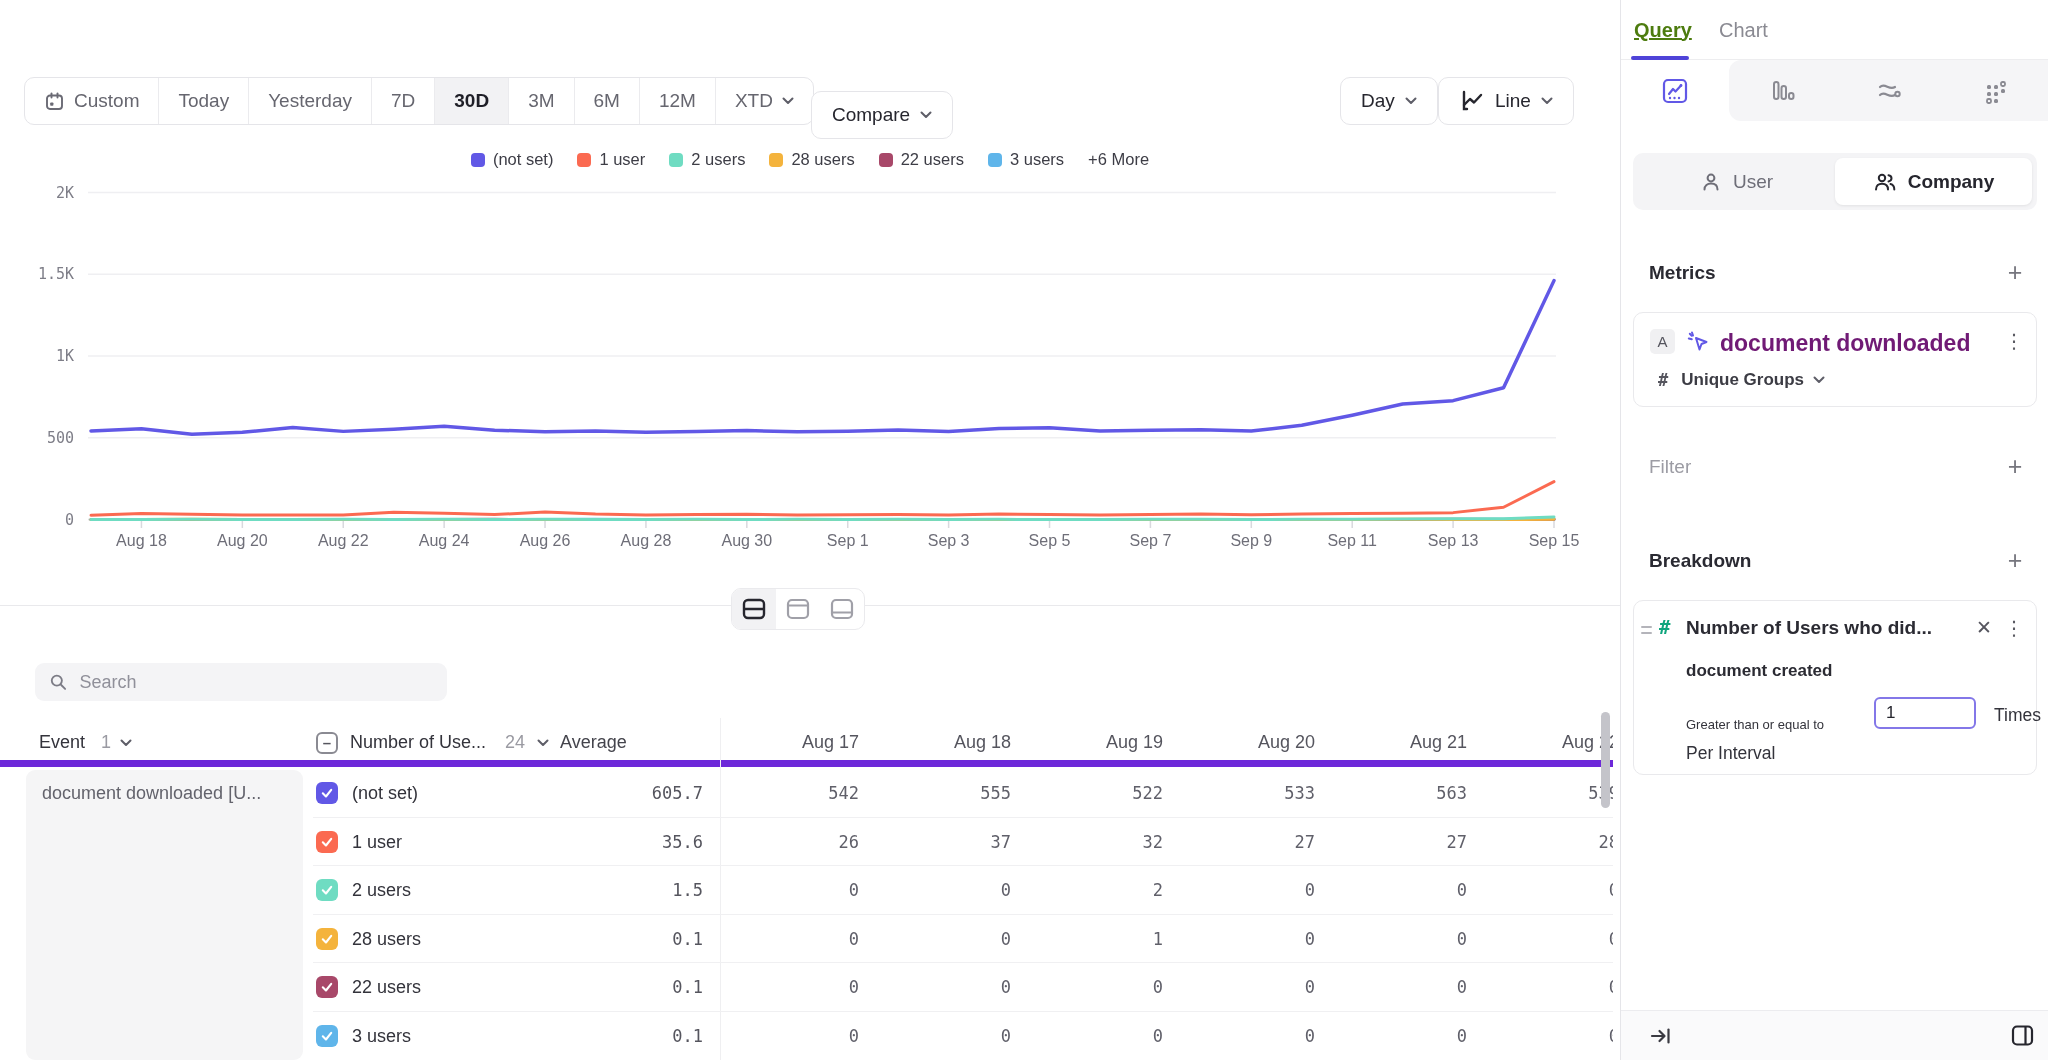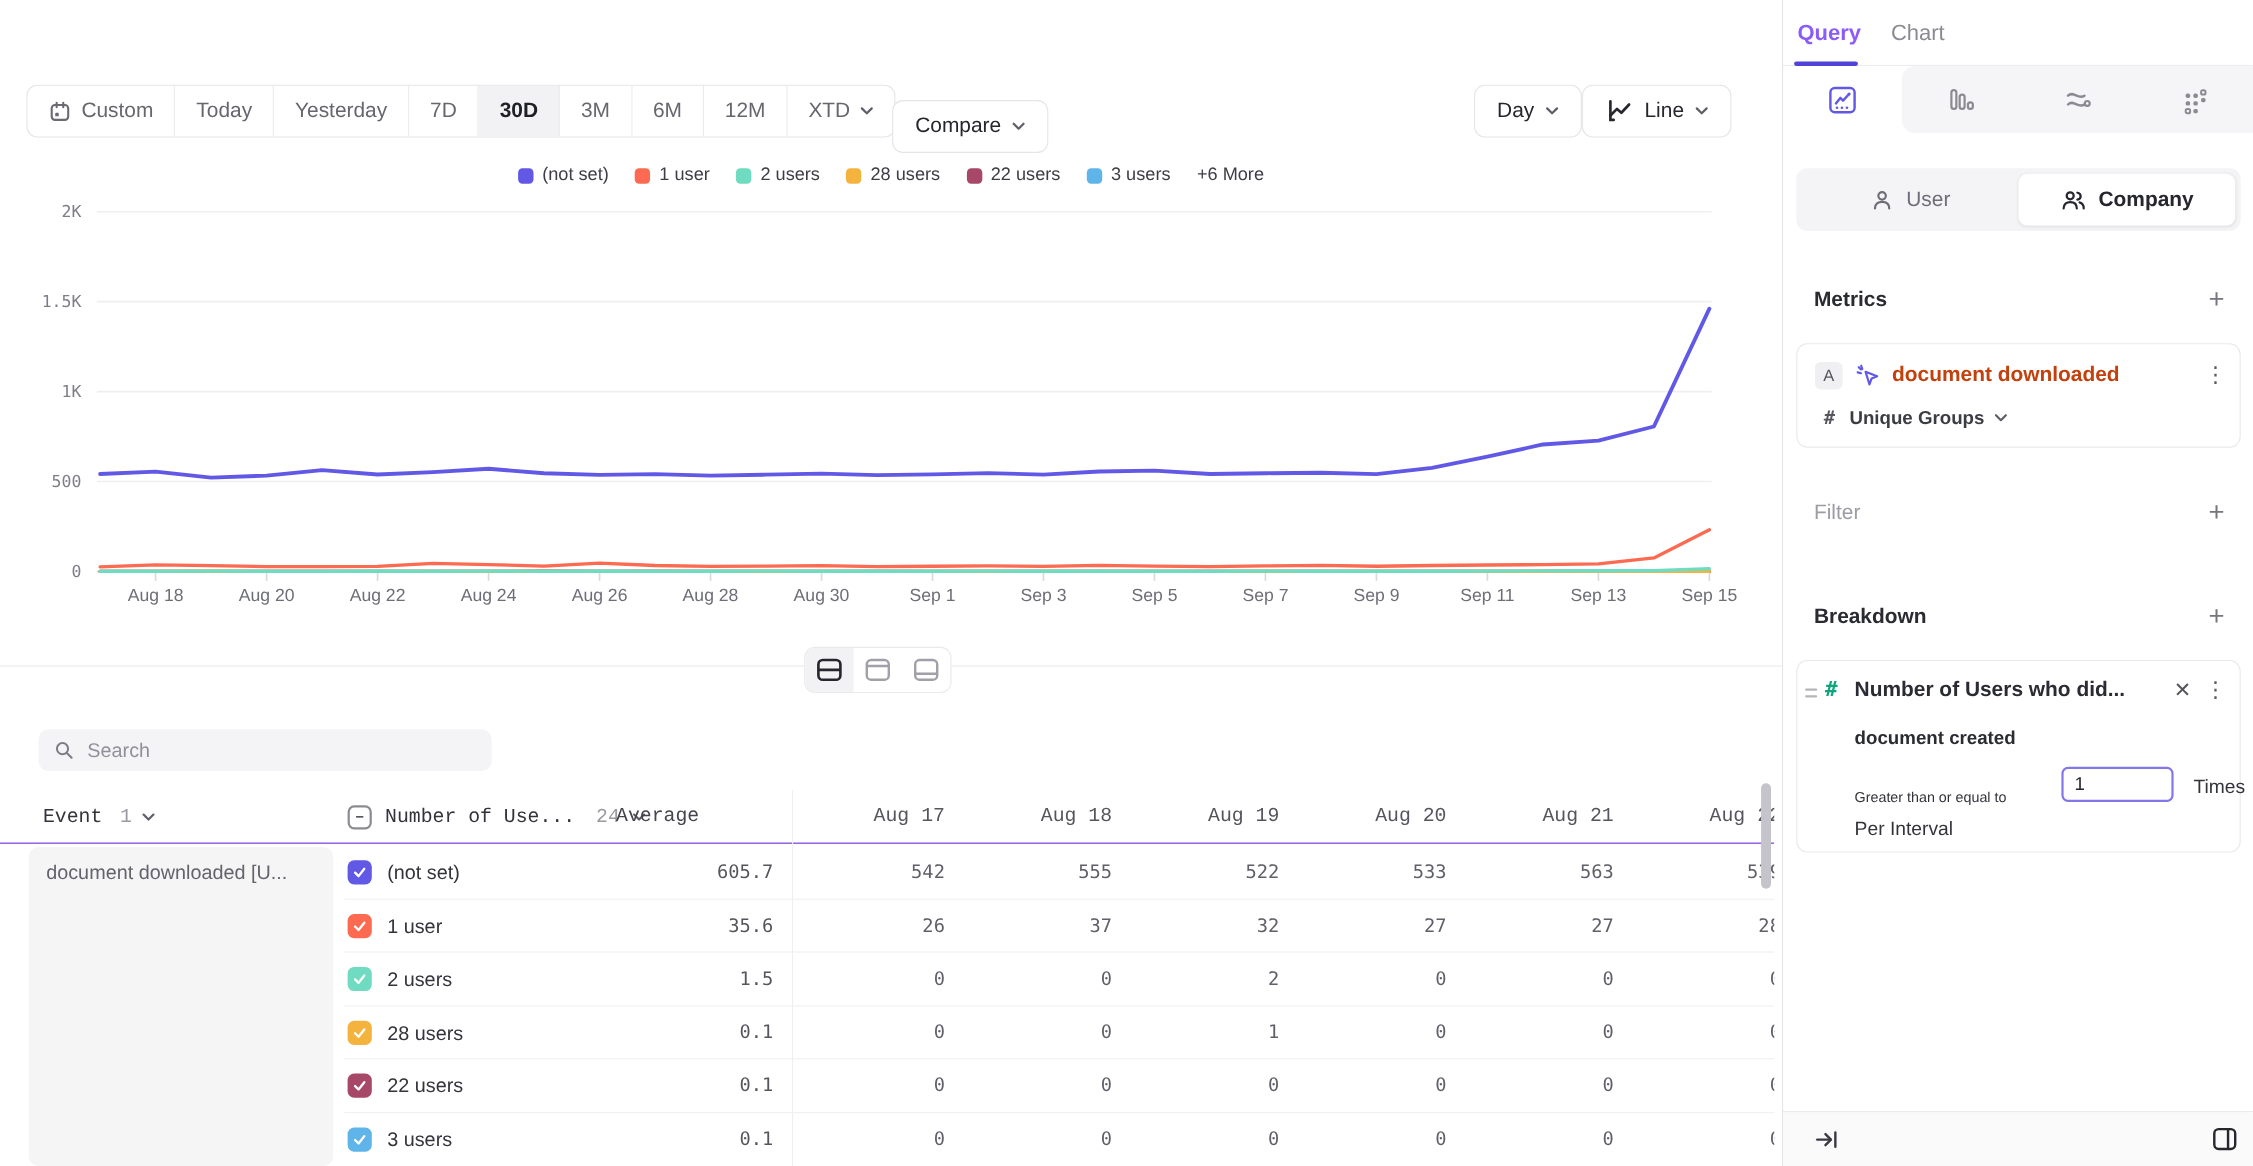--- a/index.html
+++ b/index.html
@@ -45,21 +45,21 @@
 
   
   #search-box { left:35px; top:663px; width:412px; height:38px; background:#F4F4F6;
     border-radius:9px; display:flex; align-items:center; padding:0 14px; gap:12px; }
   #search-box input { border:none; outline:none; background:transparent; font-size:18px;
     color:#33333B; width:100%; font-family:"Liberation Sans", sans-serif; }
   #search-box input::placeholder { color:#90909A; }
 
   
   #table { left:0; top:718px; width:1613px; height:342px; overflow:hidden; }
-  #thead { position:absolute; left:0; top:0; width:100%; height:49px; border-bottom:1px solid #6d28d9;font-family:Liberation Mono, monospace; }
+  #thead { position:absolute; left:0; top:0; width:100%; height:49px; border-bottom:7px solid #6d28d9; }
   .th-text { font-size:18px; color:#33333B; }
   .th-count { color:#9A9AA2; margin-left:7px; }
   #event-head { position:absolute; left:39px; top:0; height:49px; display:flex; align-items:center; gap:9px; }
   #group-head { position:absolute; left:316px; top:0; height:49px; display:flex; align-items:center; gap:12px; }
   #avg-head { position:absolute; left:560px; top:0; width:143px; height:49px; line-height:49px;
     text-align:left; font-size:18px; color:#44444C; }
   .date-head { position:absolute; top:0; width:139px; height:49px; line-height:49px;
     text-align:right; font-size:18px; color:#55555E; }
   #col-divider { position:absolute; left:720px; top:0; width:1px; height:342px; background:#EFEFF1; }
   #event-box { position:absolute; left:26px; top:52px; width:277px; height:290px;
@@ -81,21 +81,21 @@
   .row-val { position:absolute; top:0; width:139px; height:48.6px; line-height:48.6px;
     text-align:right; font-size:17px; color:#60606A; }
 
   #vscroll { left:1601px; top:712px; width:9px; height:96px; border-radius:4.5px; background:#C4C4CA; }
 
   
   #sidebar { position:absolute; right:0; top:0; width:428px; height:1060px; background:#fff;
     border-left:1px solid #E5E5E9; }
   #tabbar { position:absolute; left:0; top:0; width:100%; height:60px; border-bottom:1px solid #EDEDEF; }
   .tab { position:absolute; top:0; height:60px; display:flex; align-items:center; font-size:20px; cursor:pointer; }
-  #tab-query { left:13px; color:#8b5cf6; font-weight:700; }
+  #tab-query { left:13px; color:#4d7c0f; font-weight:700;text-decoration:underline; }
   #tab-chart { left:98px; color:#8A8A92; }
   #tab-underline { position:absolute; left:10px; top:56px; width:58px; height:4px;
     border-radius:2px; background:#4F43D8; }
 
   #charttype-row { position:absolute; left:0; top:60px; width:100%; height:61px; }
   #charttype-strip { position:absolute; left:108px; top:0; width:320px; height:61px;
     background:#F5F5F7; border-radius:12px 0 0 12px; }
   .ct-cell { position:absolute; top:0; width:107px; height:61px; display:flex;
     align-items:center; justify-content:center; cursor:pointer; }
 
@@ -109,21 +109,21 @@
   .side-h { position:absolute; left:28px; font-size:19px; font-weight:700; color:#2A2A32; }
   .side-h.muted { color:#9C9CA4; font-weight:400; }
   .plus { position:absolute; right:20px; width:26px; text-align:center; font-size:25px;
     color:#76767E; font-weight:300; cursor:pointer; }
 
   .card { position:absolute; left:12px; width:404px; background:#fff;
     border:1px solid #E9E9EC; border-radius:10px; }
   #metric-card { top:312px; height:95px; }
   .badge-a { position:absolute; left:16px; top:16px; width:25px; height:25px; background:#F0F0F2;
     border-radius:5px; text-align:center; line-height:25px; font-size:15px; color:#55555E; }
-  #metric-title { position:absolute; left:86px; top:17px; font-size:19px; font-weight:600; color:#c2410c; }
+  #metric-title { position:absolute; left:86px; top:17px; font-size:23px; font-weight:600; color:#701a75; }
   .kebab { position:absolute; right:12px; font-size:20px; color:#5A5A62; cursor:pointer; line-height:1; }
   #metric-measure { position:absolute; left:24px; top:57px; display:flex; align-items:center; gap:13px;
     font-size:17px; }
   #metric-measure .hash { color:#55555E; font-weight:700; }
   #metric-measure .meas { color:#3C3C44; font-weight:600; display:flex; align-items:center; gap:9px; cursor:pointer; }
 
   #breakdown-card { top:600px; height:175px; }
   .drag { position:absolute; left:7px; top:25px; display:flex; flex-direction:column; gap:4px; }
   .drag span { width:11px; height:2px; background:#B4B4BA; border-radius:1px; }
   #bd-hash { position:absolute; left:25px; top:15px; font-size:19px; font-weight:700; color:#0FA57D; }

